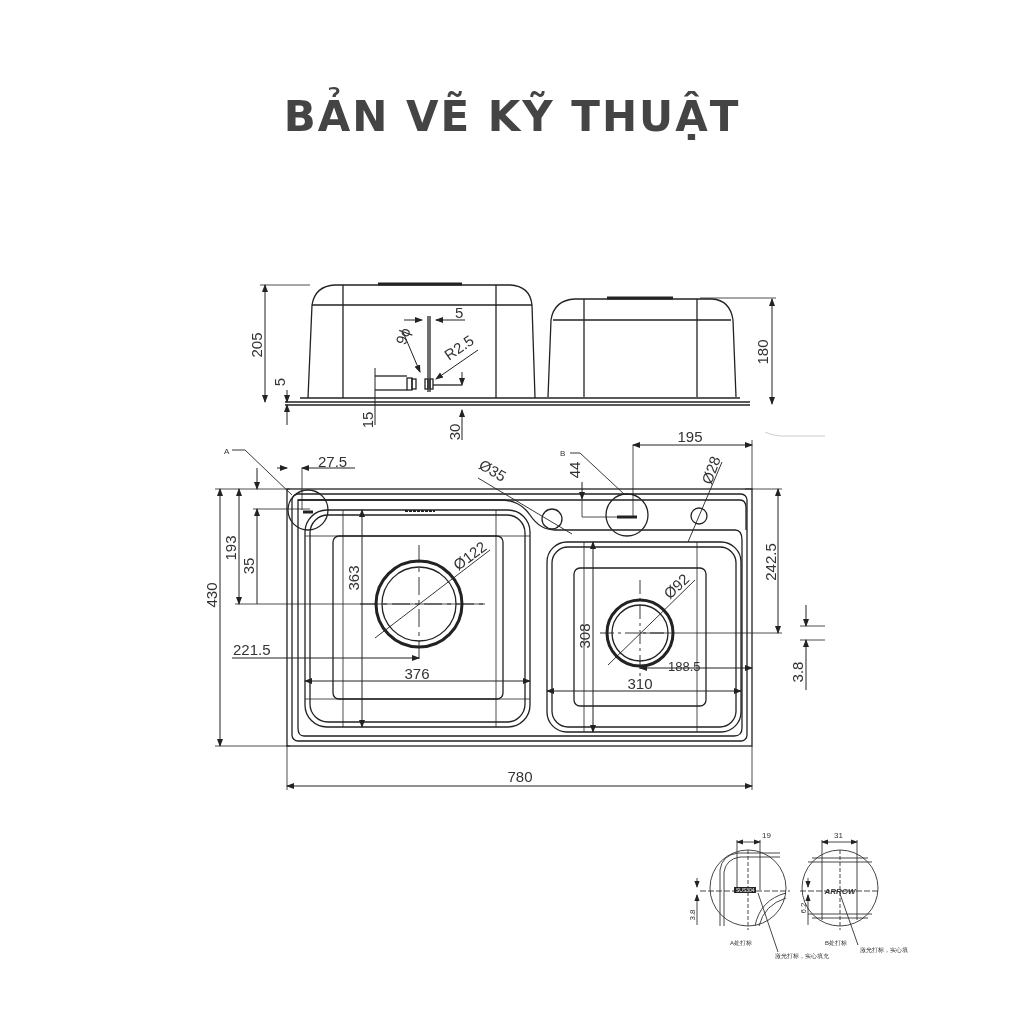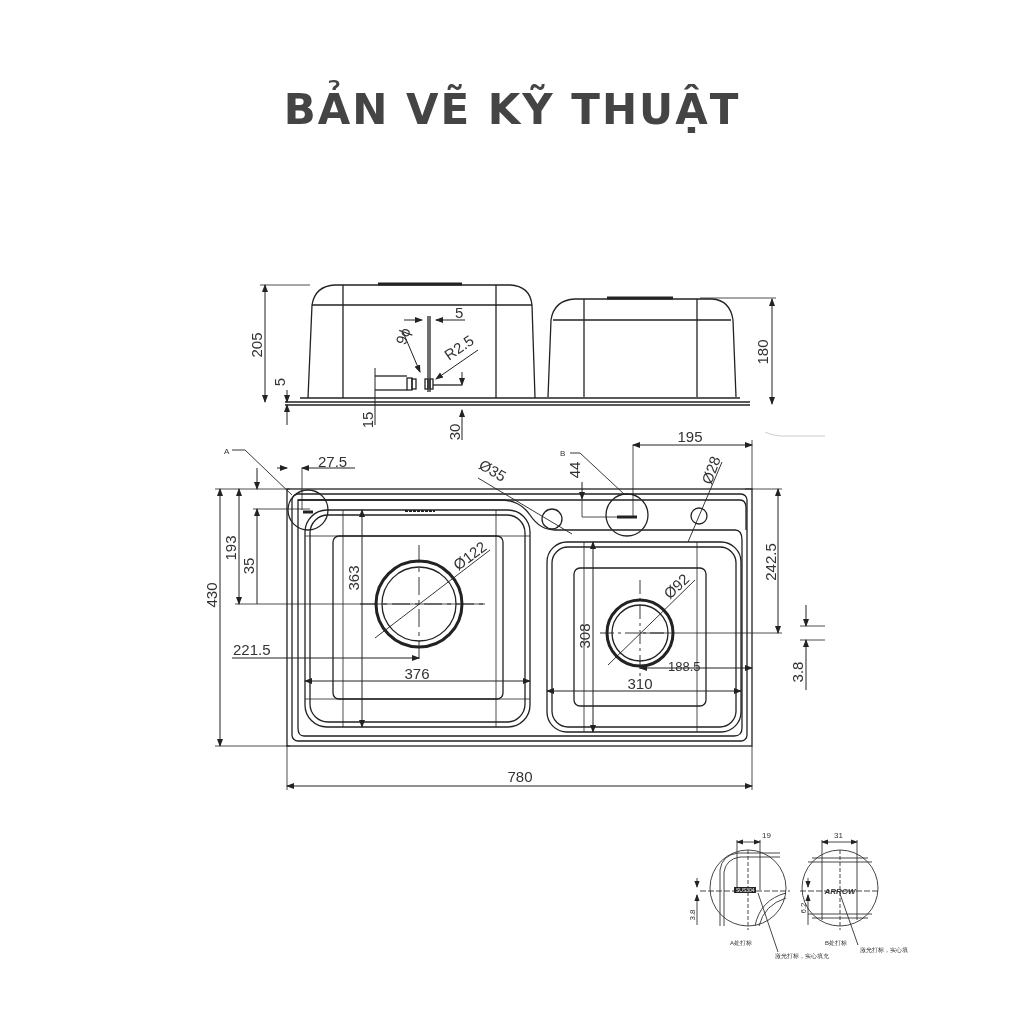--- a/index.html
+++ b/index.html
@@ -1,18 +1,18 @@
 <!DOCTYPE html>
 <html><head>
   <meta charset="utf-8">
   <style>
     html, body { margin: 0; padding: 0; background: #ffffff; }
     body { width: 1024px; height: 1024px; position: relative; overflow: hidden; font-family: "Liberation Sans", sans-serif; }
     .title {
-      position: absolute; left: 0; top: 85px; width: 1024px; text-align: center;
+      position: absolute; left: 0; top: 92px; width: 1024px; text-align: center;
       font-family: "DejaVu Sans", sans-serif; font-weight: bold; font-size: 42px;
       letter-spacing: 2px; color: #444444;
     }
     svg.drawing { position: absolute; left: 0; top: 0; }
     svg text { font-family: "Liberation Sans", sans-serif; fill: #333; }
     .dim { font-size: 15px; }
     .small { font-size: 8px; }
     .tiny { font-size: 6px; }
   </style>
 </head>

